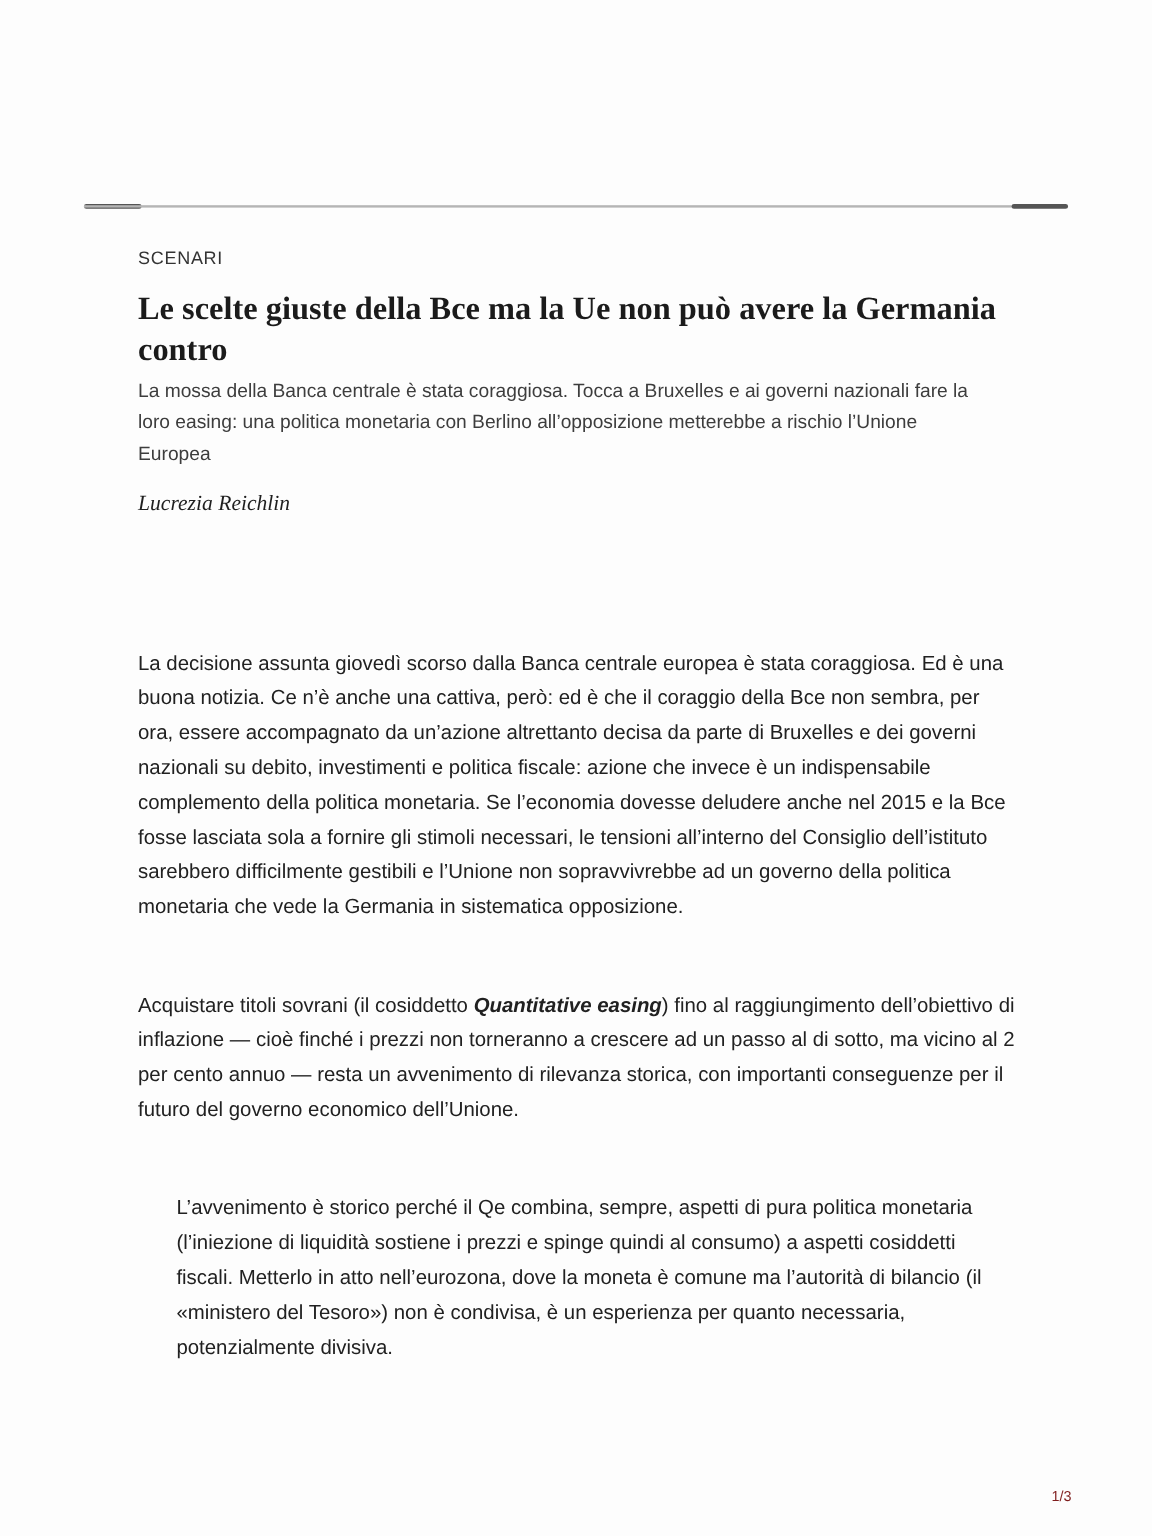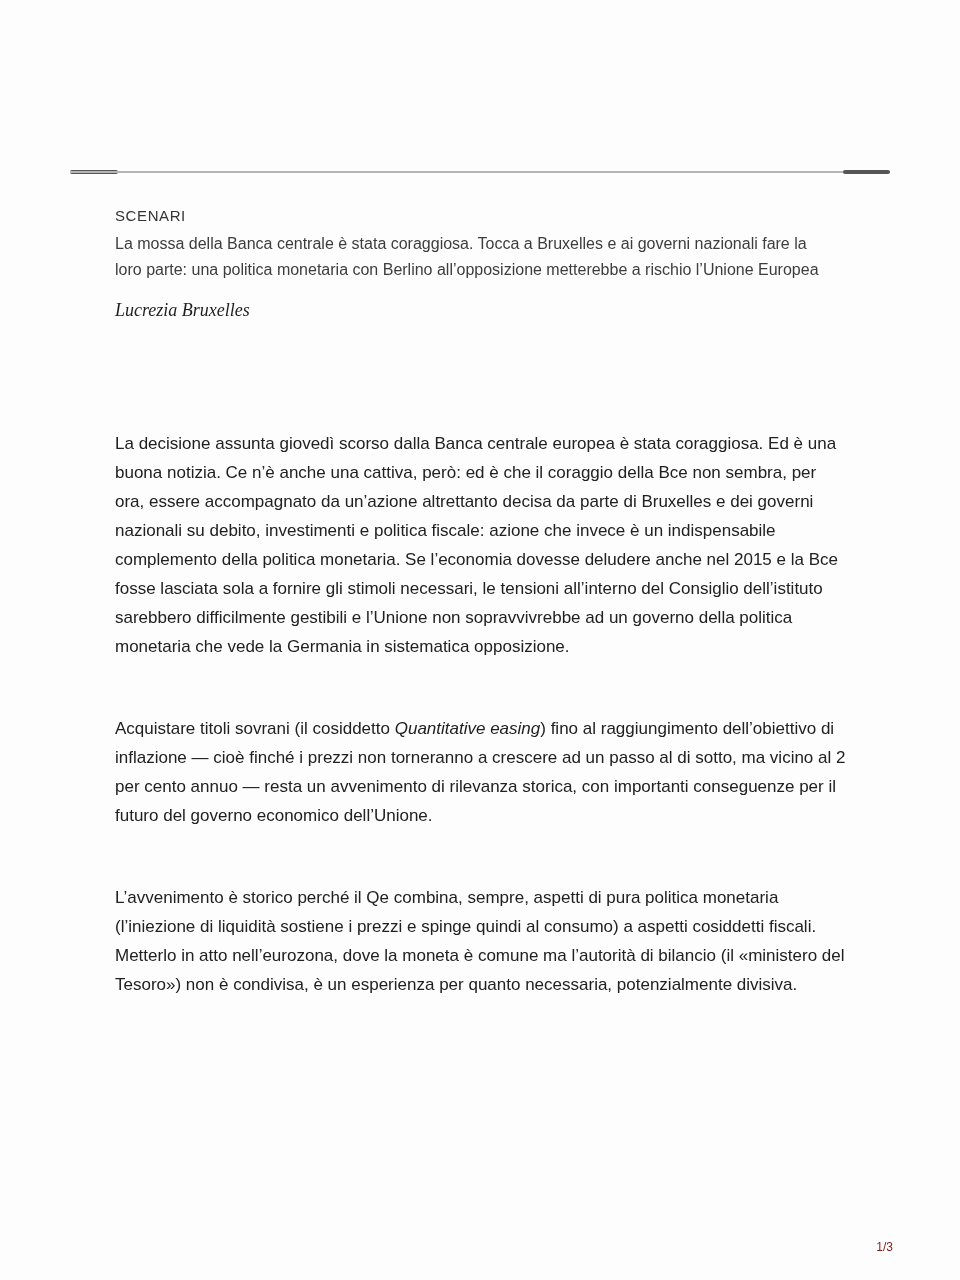--- a/index.html
+++ b/index.html
@@ -73,44 +73,45 @@
   }
   .article-body {
     margin-top: 108px;
   }
   .body-paragraph {
     font-size: 17px;
     line-height: 29px;
     color: #212121;
     margin: 0 0 53px 0;
   }
-  .body-paragraph:last-child { margin-bottom: 0; }
+  .body-paragraph:last-child { margin-bottom: 0; margin-left: 32px; }
   .seg-bold { font-weight: normal; }
-  .seg-italic { font-style: italic; }
+  .seg-italic { font-style: italic; font-weight: bold; }
   .page-indicator {
     position: absolute;
     top: 1239px;
     right: 67px;
     font-size: 12px;
     line-height: 16px;
     color: #7f1d1d;
   }
 </style>
 </head>
 <body>
 
 <div class="page">
   <div class="rule-cap-left"></div>
   <div class="rule-line"></div>
   <div class="rule-cap-right"></div>
 
   <div class="content">
     <div class="kicker">SCENARI</div>
-    <p class="subtitle">La mossa della Banca centrale è stata coraggiosa. Tocca a Bruxelles e ai governi nazionali fare la loro parte: una politica monetaria con Berlino all’opposizione metterebbe a rischio l’Unione Europea</p>
-    <div class="author">Lucrezia Bruxelles</div>
+    <h1 class="title">Le scelte giuste della Bce ma la Ue non può avere la Germania contro</h1>
+    <p class="subtitle">La mossa della Banca centrale è stata coraggiosa. Tocca a Bruxelles e ai governi nazionali fare la loro easing: una politica monetaria con Berlino all’opposizione metterebbe a rischio l’Unione Europea</p>
+    <div class="author">Lucrezia Reichlin</div>
     <div class="article-body">
         <p class="body-paragraph"><span class="seg-bold">La decisione assunta giovedì scorso dalla Banca centrale europea</span><span class="seg-normal"> è stata coraggiosa. Ed è una buona notizia. Ce n’è anche una cattiva, però: ed è che il coraggio della Bce non sembra, per ora, essere accompagnato da un’azione altrettanto decisa da parte di Bruxelles e dei governi nazionali su debito, investimenti e politica fiscale: azione che invece è un indispensabile complemento della politica monetaria. Se l’economia dovesse deludere anche nel 2015 e la Bce fosse lasciata sola a fornire gli stimoli necessari, le tensioni all’interno del Consiglio dell’istituto sarebbero difficilmente gestibili e l’Unione non sopravvivrebbe ad un governo della politica monetaria che vede la Germania in sistematica opposizione.</span></p>
         <p class="body-paragraph"><span class="seg-bold">Acquistare titoli sovrani</span><span class="seg-normal"> (il cosiddetto </span><span class="seg-italic">Quantitative easing</span><span class="seg-normal">) fino al raggiungimento dell’obiettivo di inflazione — cioè finché i prezzi non torneranno a crescere ad un passo al di sotto, ma vicino al 2 per cento annuo — resta un avvenimento di rilevanza storica, con importanti conseguenze per il futuro del governo economico dell’Unione.</span></p>
         <p class="body-paragraph"><span class="seg-bold">L’avvenimento è storico</span><span class="seg-normal"> perché il Qe combina, sempre, aspetti di pura politica monetaria (l’iniezione di liquidità sostiene i prezzi e spinge quindi al consumo) a aspetti cosiddetti fiscali. Metterlo in atto nell’eurozona, dove la moneta è comune ma l’autorità di bilancio (il «ministero del Tesoro») non è condivisa, è un esperienza per quanto necessaria, potenzialmente divisiva.</span></p>
       </div>
   </div>
 
   <div class="page-indicator">1/3</div>
 </div>
 

